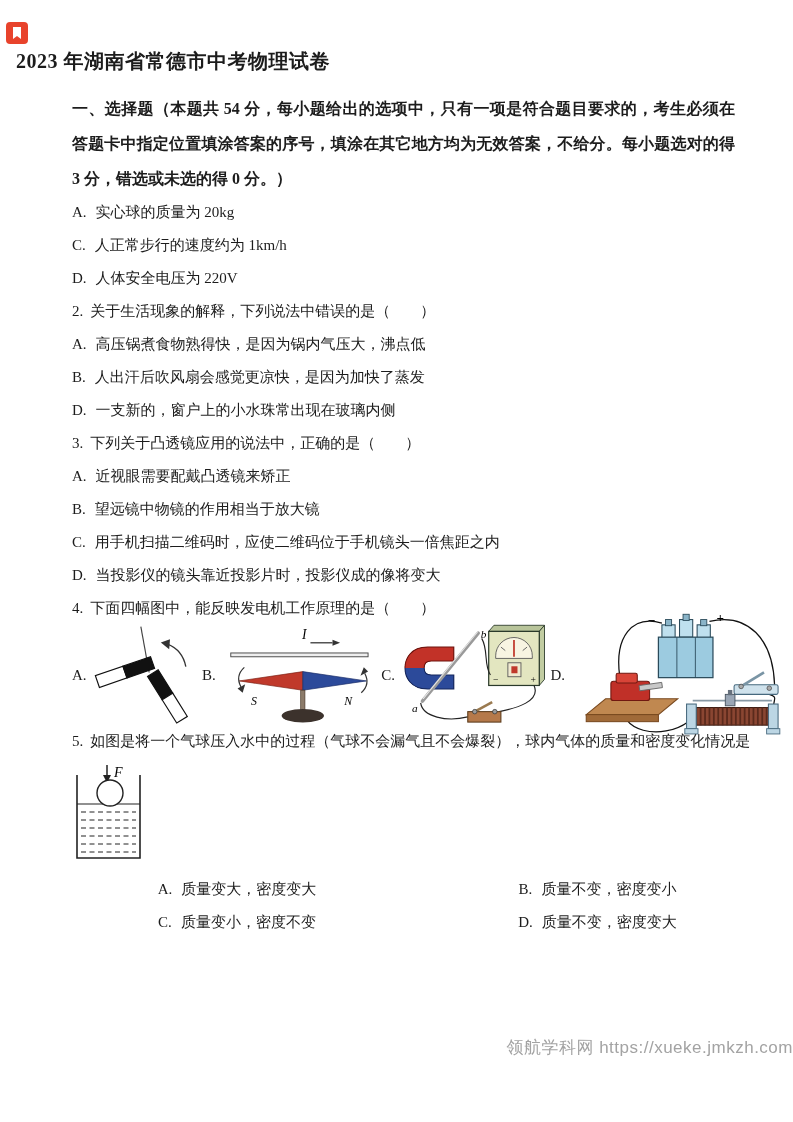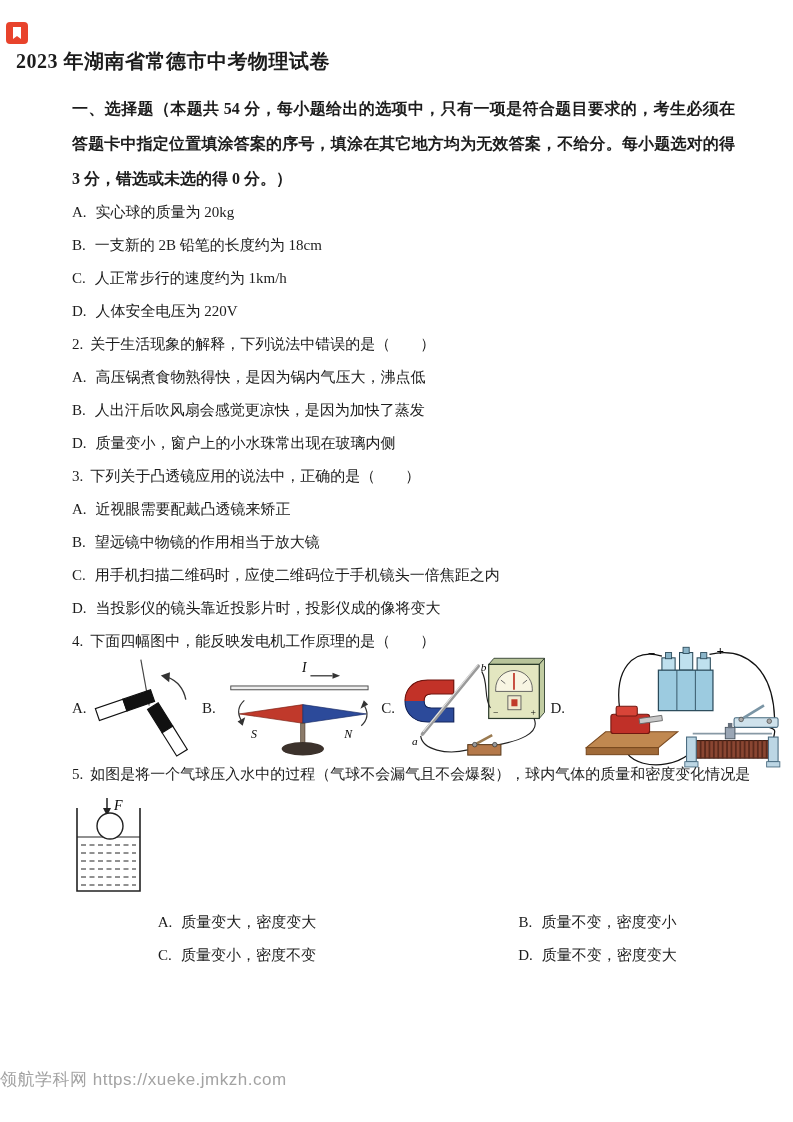--- a/index.html
+++ b/index.html
@@ -30,22 +30,22 @@
     width:712px;height:100px;overflow:visible;margin:0;
   }
   .figitem{display:flex;align-items:center;}
   .flabel{font-size:15px;margin-right:3px;}
   .q5fig{margin:5px 0 0 2px;height:100px;}
   .optgrid{
     display:grid;grid-template-columns:330px auto;
     margin-top:10px;line-height:33px;text-align:center;
   }
   .footer{
-    position:absolute;left:0;top:1068px;width:100%;
-    text-align:left;
+    position:absolute;left:0;top:1036px;width:100%;
+    text-align:right;
     font-family:"Liberation Sans","DejaVu Sans",sans-serif;
     font-size:17px;color:#a3a3a3;letter-spacing:.5px;
   }
   svg text.figtxt{font-family:"Liberation Serif","DejaVu Serif",serif;}
 </style>
 </head>
 <body>
 
 <div class="page">
 
@@ -56,30 +56,29 @@
     </svg>
   </div>
 
   <h1 class="title">2023 年湖南省常德市中考物理试卷</h1>
 
   <p class="intro">一、选择题（本题共 54 分，每小题给出的选项中，只有一项是符合题目要求的，考生必须在答题卡中指定位置填涂答案的序号，填涂在其它地方均为无效答案，不给分。每小题选对的得 3 分，错选或未选的得 0 分。）</p>
 
   <main class="qa">
 
     <div class="line"><span class="olabel">A.</span><span>实心球的质量为 20kg</span></div>
-    <div class="line"><span class="olabel">B.</span><span>一支新的 2B 铅笔的长度约为 18cm</span></div>
     <div class="line"><span class="olabel">C.</span><span>人正常步行的速度约为 1km/h</span></div>
     <div class="line"><span class="olabel">D.</span><span>人体安全电压为 220V</span></div>
 
     <div class="line">
       <span class="qnum">2.</span><span>关于生活现象的解释，下列说法中错误的是（　　）</span>
     </div>
     <div class="line"><span class="olabel">A.</span><span>高压锅煮食物熟得快，是因为锅内气压大，沸点低</span></div>
     <div class="line"><span class="olabel">B.</span><span>人出汗后吹风扇会感觉更凉快，是因为加快了蒸发</span></div>
-    <div class="line"><span class="olabel">D.</span><span>质量变小，窗户上的小水珠常出现在玻璃内侧</span></div>
+    <div class="line"><span class="olabel">D.</span><span>一支新的，窗户上的小水珠常出现在玻璃内侧</span></div>
 
     <div class="line">
       <span class="qnum">3.</span><span>下列关于凸透镜应用的说法中，正确的是（　　）</span>
     </div>
     <div class="line"><span class="olabel">A.</span><span>近视眼需要配戴凸透镜来矫正</span></div>
     <div class="line"><span class="olabel">B.</span><span>望远镜中物镜的作用相当于放大镜</span></div>
     <div class="line"><span class="olabel">C.</span><span>用手机扫描二维码时，应使二维码位于手机镜头一倍焦距之内</span></div>
     <div class="line"><span class="olabel">D.</span><span>当投影仪的镜头靠近投影片时，投影仪成的像将变大</span></div>
 
     <div class="line">

